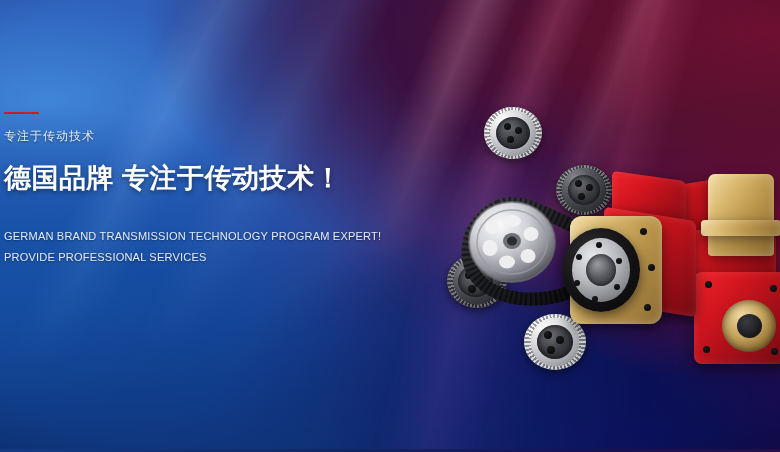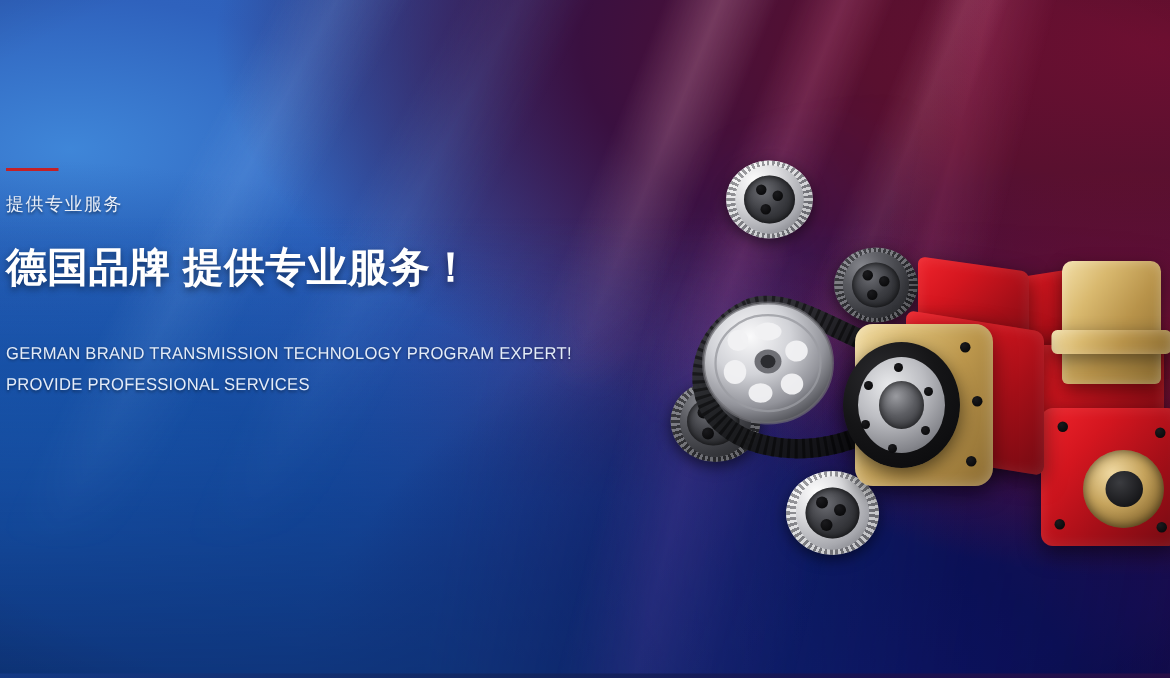--- a/index.html
+++ b/index.html
@@ -271,20 +271,20 @@
       <div class="bolt" style="left:96px;top:88px;width:7px;height:7px;"></div>
       <div class="bolt" style="left:92px;top:128px;width:7px;height:7px;"></div>
     </div>
 
   </div>
 
   <div class="layer vignette"></div>
 
   <div class="copy">
     <div class="accent-rule"></div>
-    <div class="kicker">提供专业服务</div>
-    <div class="headline">德国品牌 提供专业服务！</div>
+    <div class="kicker">专注于传动技术</div>
+    <div class="headline">德国品牌 专注于传动技术！</div>
     <div class="sub">GERMAN BRAND TRANSMISSION TECHNOLOGY PROGRAM EXPERT!</div>
     <div class="sub">PROVIDE PROFESSIONAL SERVICES</div>
   </div>
 
   <div class="bottom-edge"></div>
 </div>
 
 </body></html>

